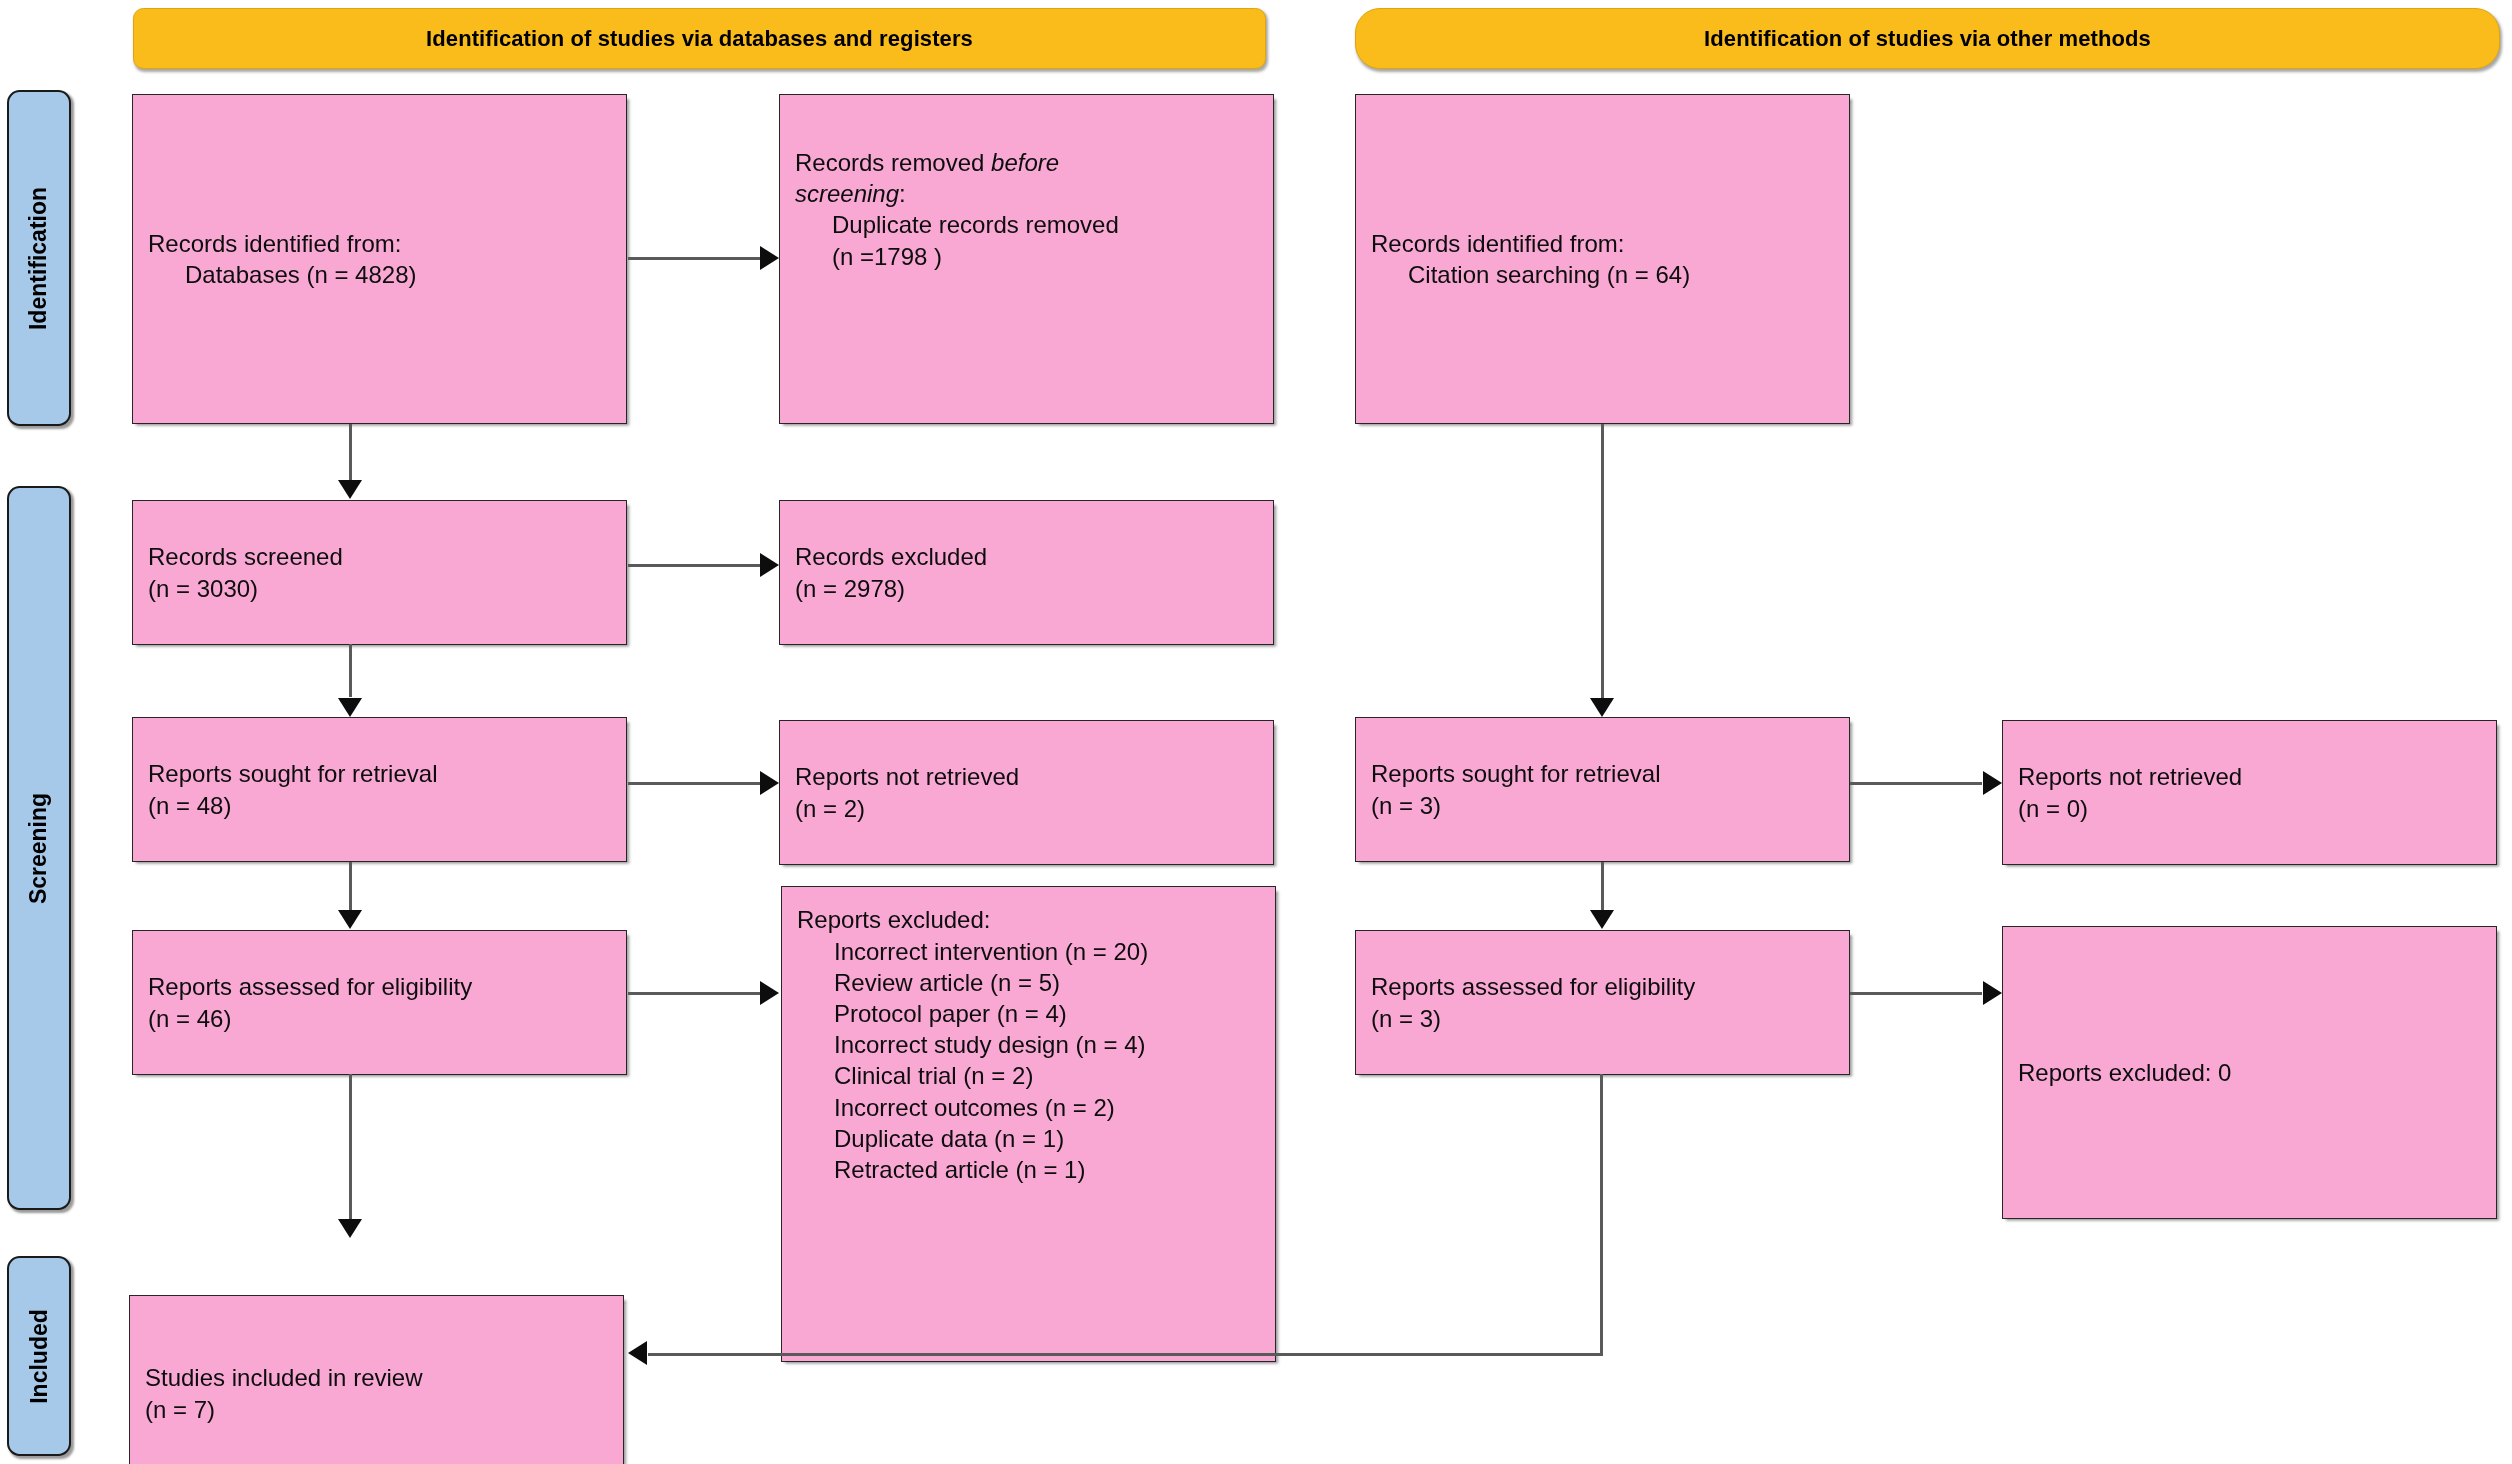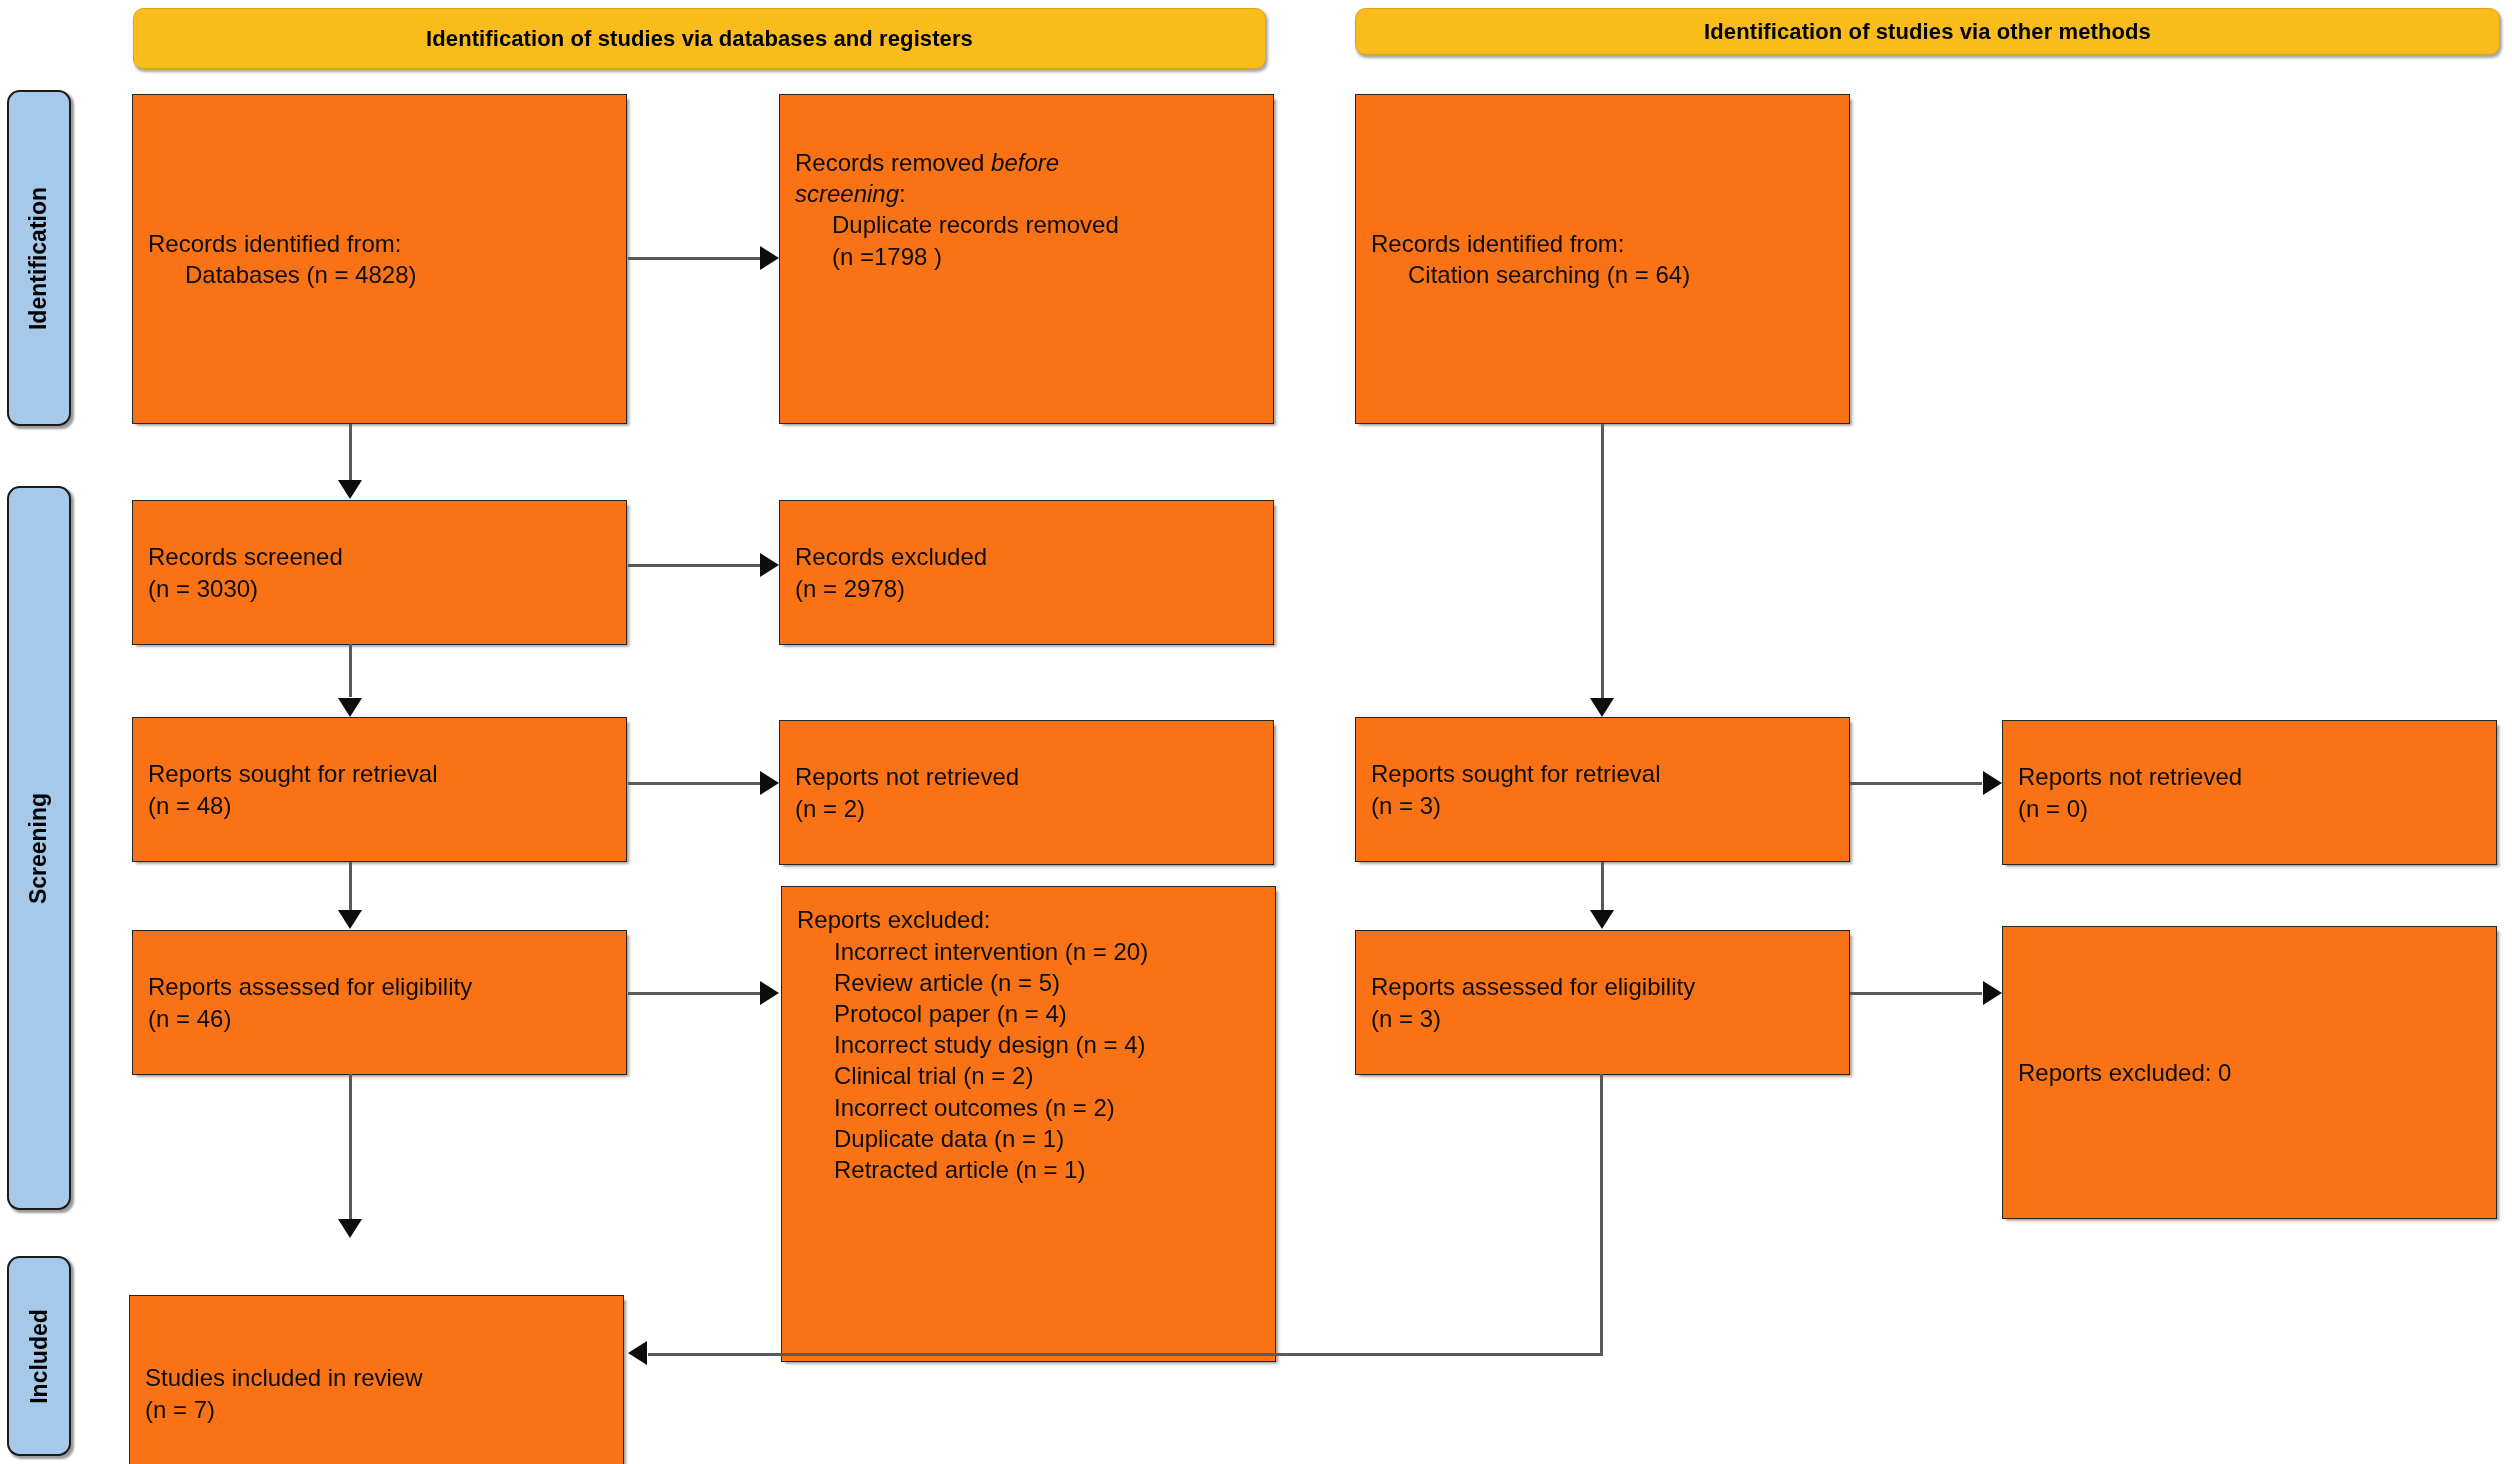--- a/index.html
+++ b/index.html
@@ -55,21 +55,21 @@
     font-size: 23px;
     color: #000000;
     white-space: nowrap;
     transform: rotate(-90deg);
     transform-origin: center center;
   }
 
   
   .box {
     position: absolute;
-    background: #f97316;
+    background: #f9a8d4;
     border: 1.7px solid #262626;
     box-sizing: border-box;
     box-shadow: 2.9px 3.5px 2.9px -1.2px rgba(0,0,0,0.45);
     display: flex;
     align-items: center;
   }
   .box-inner {
     padding: 0 15px;
     width: 100%;
     box-sizing: border-box;
@@ -122,21 +122,21 @@
 </style>
 </head>
 <body>
 
 <div id="canvas">
 
   <div class="banner" style="left:133px; top:8px; width:1133px; height:61px;">
     <span class="banner-label">Identification of studies via databases and registers</span>
   </div>
 
-  <div class="banner" style="left:1355px; top:8px; width:1145px; height:47px;">
+  <div class="banner" style="left:1355px; top:8px; width:1145px; height:61px;border-radius:25px;">
     <span class="banner-label">Identification of studies via other methods</span>
   </div>
 
   <div class="phase" style="left:7px; top:90px; width:64px; height:336px;">
     <span class="phase-label">Identification</span>
   </div>
 
   <div class="phase" style="left:7px; top:486px; width:64px; height:724px;">
     <span class="phase-label">Screening</span>
   </div>

